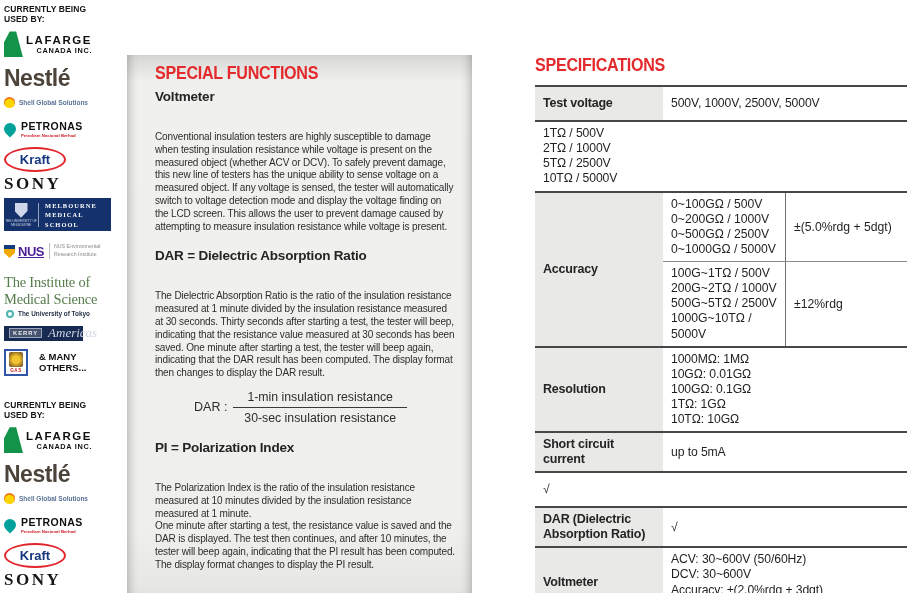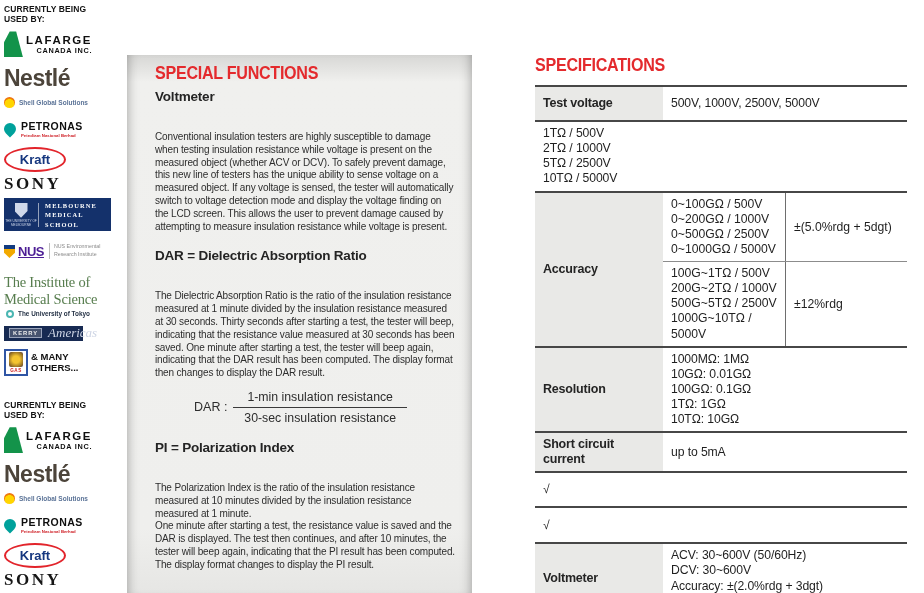--- a/index.html
+++ b/index.html
@@ -63,21 +63,21 @@
   .tokyo-row { display:flex; align-items:center; gap:4px; margin-top:3px; padding-left:2px; }
   .tokyo-ring { width:8px; height:8px; border:2px solid #4ab6b2; border-radius:50%; }
   .tokyo-sub { font-size:6.4px; font-weight:bold; color:#253246; }
 
   .logo-kerry { width:79px; height:15px; background:#172a52; display:flex; align-items:center;
     gap:6px; padding:0 5px; margin-top:8px; }
   .kerry-box { font-size:5.8px; font-weight:bold; color:#ececec; border:1px solid #9aa4bb;
     background:#46536f; padding:1px 3px; letter-spacing:1px; }
   .kerry-sub { font-family:"Liberation Serif", serif; font-style:italic; font-size:13px; color:#cdd4e4;text-align:right; }
 
-  .logo-others { display:flex; align-items:center; gap:3px; margin-top:8px; }
+  .logo-others { display:flex; align-items:center; gap:11px; margin-top:8px; }
   .gas-box { width:24px; height:27px; border:2px solid #2f55a4; background:#fff; display:flex;
     flex-direction:column; align-items:center; justify-content:space-between; padding:1px; }
   .gas-orb { width:14px; height:15px; border-radius:2px;
     background:radial-gradient(circle, #f4c430 35%, #8a6524 80%, #4a3a6e 100%); }
   .gas-text { font-size:4.6px; font-weight:bold; color:#d02222; letter-spacing:0.5px; }
   .others-label { font-size:9.5px; font-weight:bold; color:#101010; white-space:pre-line; line-height:1.2; }
 
   
   .sf-panel { position:absolute; left:127px; top:55px; width:345px; height:538px;
     background:linear-gradient(180deg, #d7d7d5 0%, #f0f0ee 5%, #efefed 88%, #e6e6e4 100%);
@@ -304,20 +304,21 @@
     <div class="spec-row h35">
       <div class="spec-label">Short circuit current</div>
       <div class="spec-value">up to 5mA</div>
     </div>
 
     <div class="spec-row h35">
       <div class="spec-value">√</div>
     </div>
 
     <div class="spec-row h36">
+      <div class="spec-label">DAR (Dielectric Absorption Ratio)</div>
       <div class="spec-value">√</div>
     </div>
 
     <div class="spec-row h62">
       <div class="spec-label">Voltmeter</div>
       <div class="spec-value">ACV: 30~600V (50/60Hz)
 DCV: 30~600V
 Accuracy: ±(2.0%rdg + 3dgt)
 Resolution: 1V</div>
     </div>

